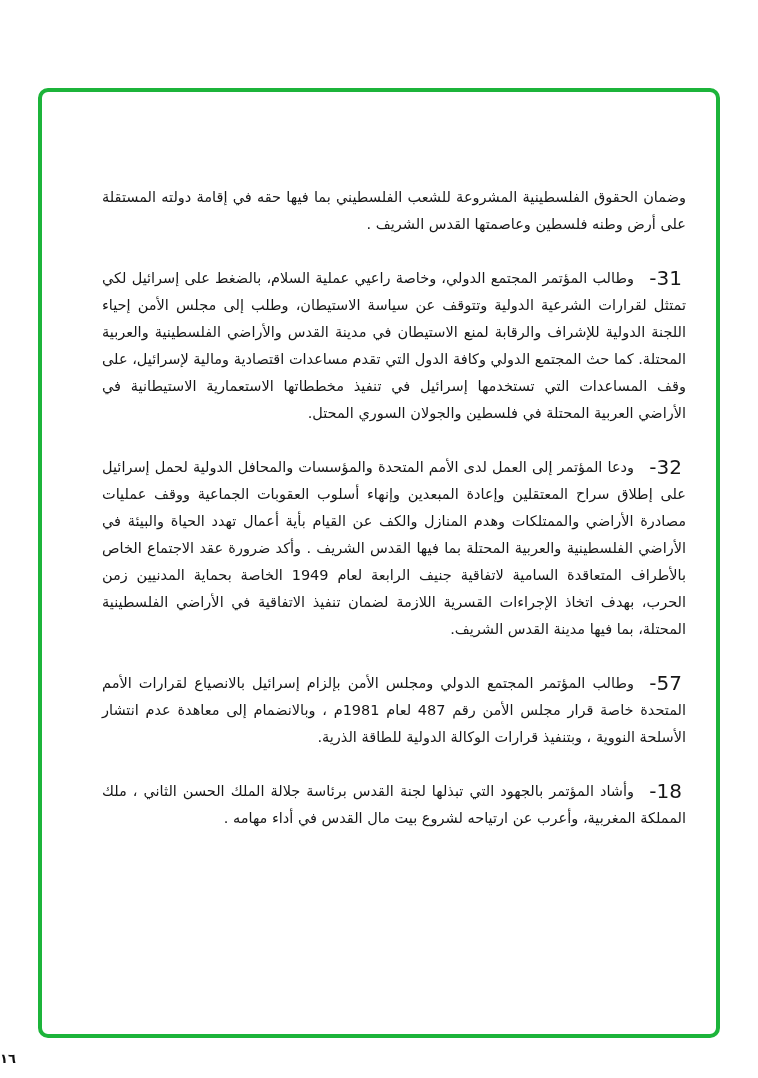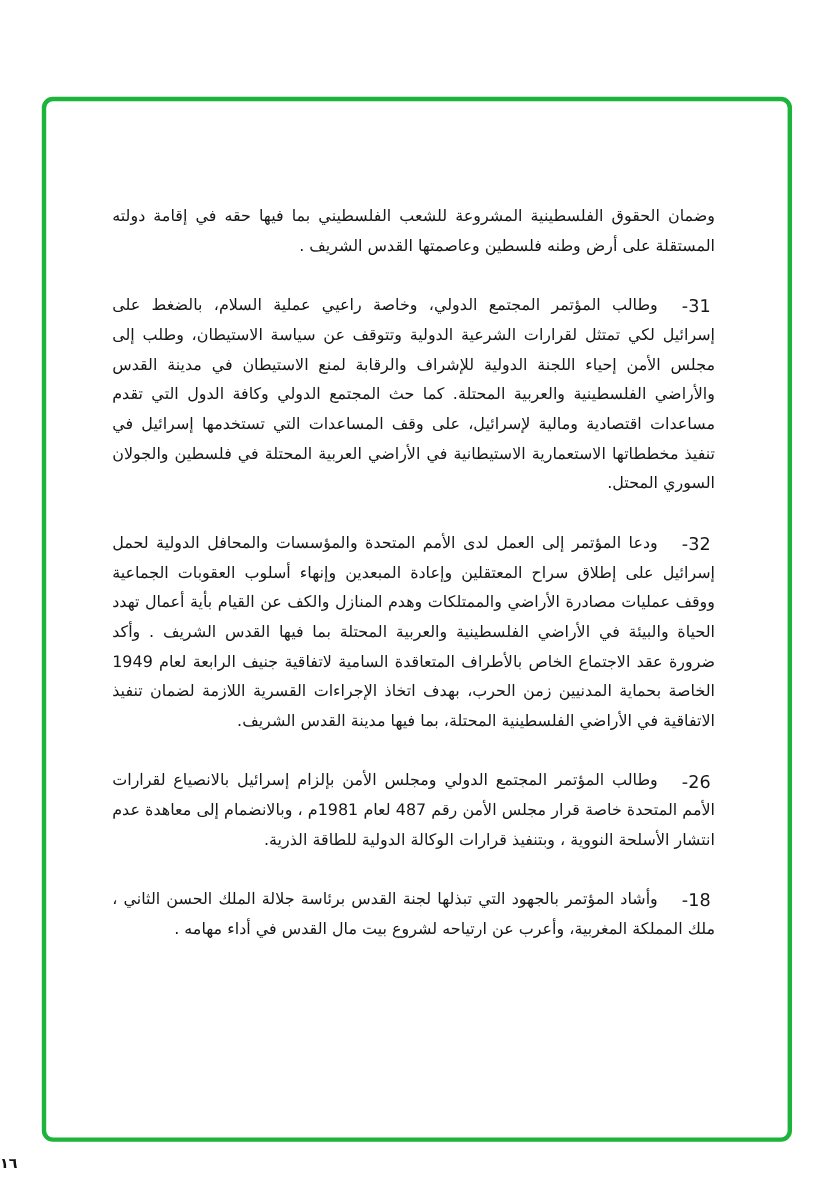--- a/index.html
+++ b/index.html
@@ -39,21 +39,21 @@
   }
   .frame {
     position: absolute;
     top: 88px;
     left: 38px;
     width: 682px;
     height: 950px;
     border: 4px solid #1cb43a;
     border-radius: 10px;
     background: #ffffff;
-    padding: 92px 66px 0 60px;
+    padding: 92px 30px 0 60px;
   }
   .content {
     direction: rtl;
     text-align: justify;
     font-size: 14.5px;
     line-height: 27px;
     color: #171717;
   }
   .intro-para {
     text-align: justify;
@@ -63,21 +63,21 @@
     margin-top: 27px;
     text-indent: 52px; 
     text-align: justify;
   }
   .num-para .marker {
     position: absolute;
     right: 4px;
     top: 0;
     direction: ltr;
     text-indent: 0;
-    font-size: 16px;
+    font-size: 20px;
     color: #171717;
   }
   .lead {
     font-weight: normal;
   }
   .page-number {
     position: absolute;
     bottom: 12px;
     left: 0;
     width: 100%;
@@ -101,21 +101,21 @@
 
       <p class="num-para">
         <span class="marker">-31</span><span class="lead">وطالب</span><span> المؤتمر المجتمع الدولي، وخاصة راعيي عملية السلام، بالضغط على إسرائيل لكي تمتثل لقرارات الشرعية الدولية وتتوقف عن سياسة الاستيطان، وطلب إلى مجلس الأمن إحياء اللجنة الدولية للإشراف والرقابة لمنع الاستيطان في مدينة القدس والأراضي الفلسطينية والعربية المحتلة. كما حث المجتمع الدولي وكافة الدول التي تقدم مساعدات اقتصادية ومالية لإسرائيل، على وقف المساعدات التي تستخدمها إسرائيل في تنفيذ مخططاتها الاستعمارية الاستيطانية في الأراضي العربية المحتلة في فلسطين والجولان السوري المحتل.</span>
       </p>
 
       <p class="num-para">
         <span class="marker">-32</span><span class="lead">ودعا</span><span> المؤتمر إلى العمل لدى الأمم المتحدة والمؤسسات والمحافل الدولية لحمل إسرائيل على إطلاق سراح المعتقلين وإعادة المبعدين وإنهاء أسلوب العقوبات الجماعية ووقف عمليات مصادرة الأراضي والممتلكات وهدم المنازل والكف عن القيام بأية أعمال تهدد الحياة والبيئة في الأراضي الفلسطينية والعربية المحتلة بما فيها القدس الشريف . وأكد ضرورة عقد الاجتماع الخاص بالأطراف المتعاقدة السامية لاتفاقية جنيف الرابعة لعام 1949 الخاصة بحماية المدنيين زمن الحرب، بهدف اتخاذ الإجراءات القسرية اللازمة لضمان تنفيذ الاتفاقية في الأراضي الفلسطينية المحتلة، بما فيها مدينة القدس الشريف.</span>
       </p>
 
       <p class="num-para">
-        <span class="marker">-26</span><span class="lead">وطالب</span><span> المؤتمر المجتمع الدولي ومجلس الأمن بإلزام إسرائيل بالانصياع لقرارات الأمم المتحدة خاصة قرار مجلس الأمن رقم 487 لعام 1981م ، وبالانضمام إلى معاهدة عدم انتشار الأسلحة النووية ، وبتنفيذ قرارات الوكالة الدولية للطاقة الذرية.</span>
+        <span class="marker">-57</span><span class="lead">وطالب</span><span> المؤتمر المجتمع الدولي ومجلس الأمن بإلزام إسرائيل بالانصياع لقرارات الأمم المتحدة خاصة قرار مجلس الأمن رقم 487 لعام 1981م ، وبالانضمام إلى معاهدة عدم انتشار الأسلحة النووية ، وبتنفيذ قرارات الوكالة الدولية للطاقة الذرية.</span>
       </p>
 
       <p class="num-para">
         <span class="marker">-18</span><span class="lead">وأشاد</span><span> المؤتمر بالجهود التي تبذلها لجنة القدس برئاسة جلالة الملك الحسن الثاني ، ملك المملكة المغربية، وأعرب عن ارتياحه لشروع بيت مال القدس في أداء مهامه .</span>
       </p>
 
     </div>
   </div>
 
   <div class="page-number">١٦</div>

